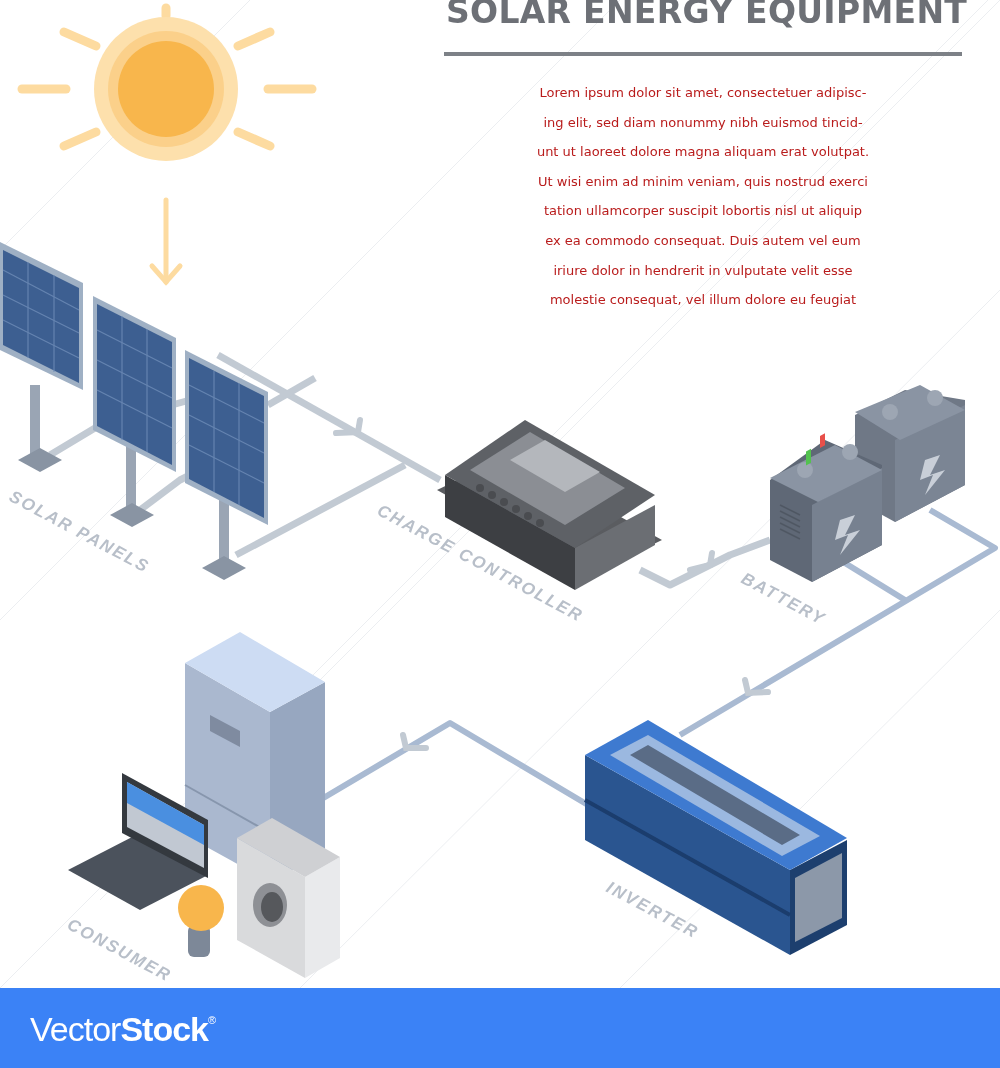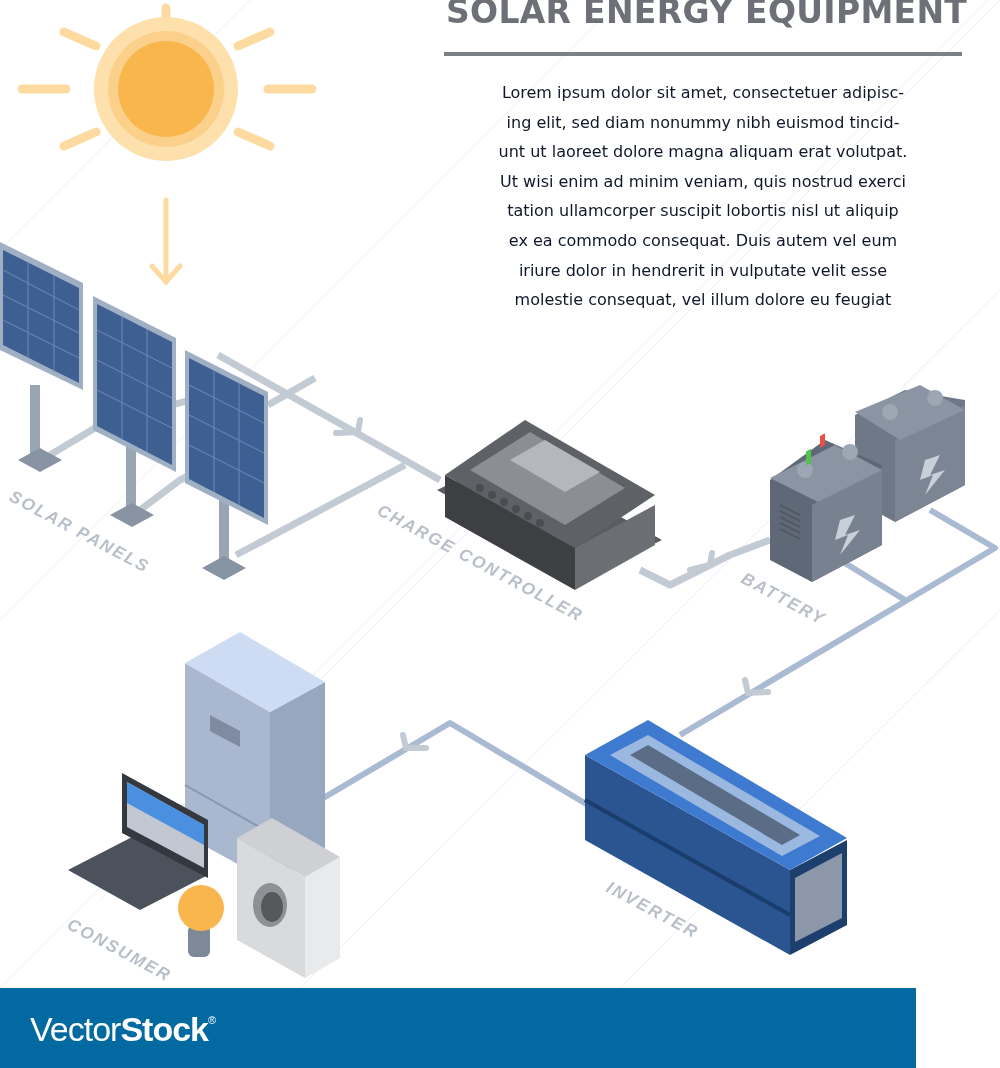--- a/index.html
+++ b/index.html
@@ -3,22 +3,22 @@
 <meta charset="utf-8">
 <style>
   html, body { margin:0; padding:0; }
   body { width:1000px; height:1068px; background:#ffffff; position:relative; overflow:hidden;
          font-family:"Liberation Sans", sans-serif; }
   #scene { position:absolute; left:0; top:0; width:1000px; height:988px; }
   .title { position:absolute; left:446px; top:-8px; width:520px; font-family:"DejaVu Sans", sans-serif;
            font-weight:bold; font-size:33px; letter-spacing:0.3px; color:#6d7076; white-space:nowrap; }
   .rule { position:absolute; left:444px; top:52px; width:518px; height:4px; background:#7d8187; }
   .body-text { position:absolute; left:442px; top:78px; width:522px; text-align:center;
-               font-family:"DejaVu Sans", sans-serif; font-size:16px; line-height:29.6px; color:#0f172a; }
-  .footer { position:absolute; left:0; top:988px; width:916px; height:80px; background:#0369a1; }
+               font-family:"DejaVu Sans", sans-serif; font-size:13px; line-height:29.6px; color:#b91c1c; }
+  .footer { position:absolute; left:0; top:988px; width:1000px; height:80px; background:#3b82f6; }
   .footer .logo { position:absolute; left:30px; top:22px; color:#fff; font-size:34px;
                   font-family:"Liberation Sans", sans-serif; letter-spacing:-1px; }
   .footer .logo .thin { font-weight:normal; }
   .footer .logo .bold { font-weight:bold; }
   .footer .logo sup { font-size:11px; vertical-align:top; position:relative; top:4px; }
   .footer .url { position:absolute; right:30px; top:34px; color:#fff; font-size:20px;
                  font-family:"Liberation Sans", sans-serif; }
 </style>
 </head>
 <body>

